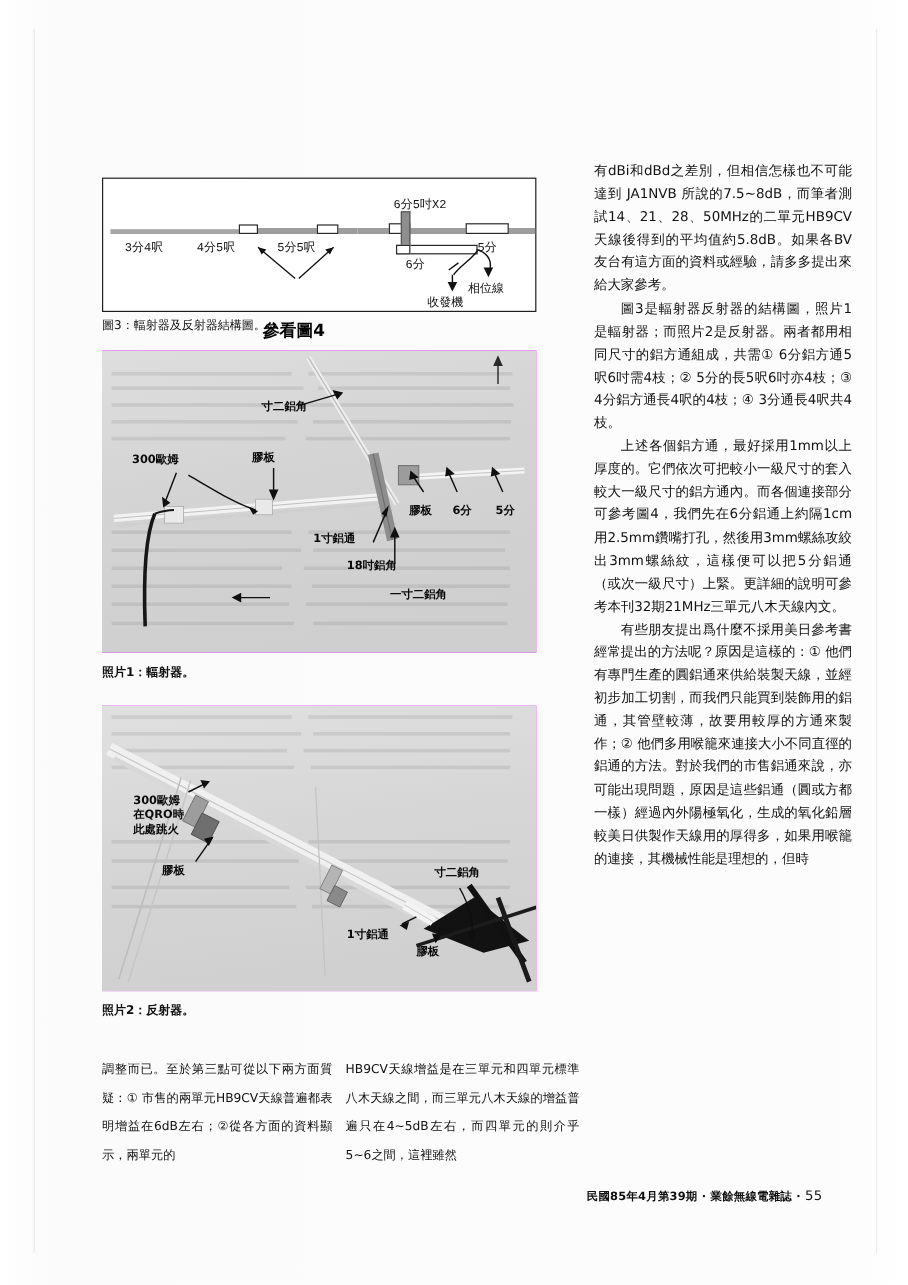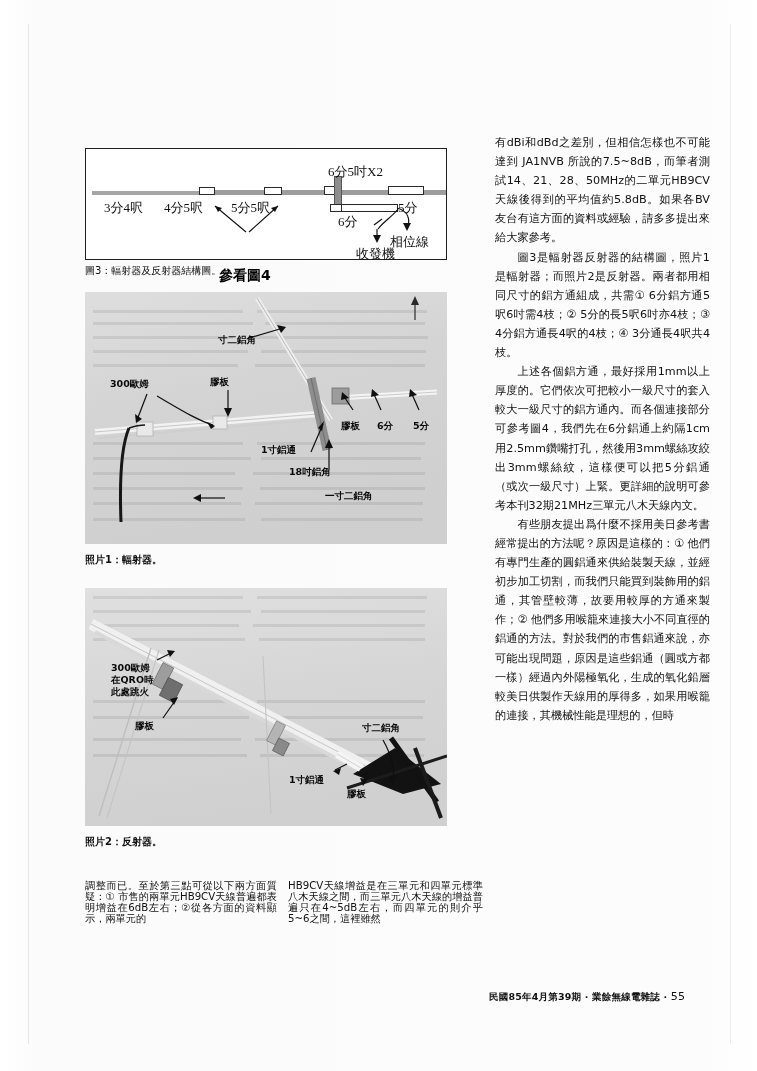--- a/index.html
+++ b/index.html
@@ -61,24 +61,24 @@
     box-sizing: border-box;
   }
   .vert-plate {
     position: absolute;
     background: #8e8e8e;
     border: 1px solid #555;
     box-sizing: border-box;
   }
   .dlabel {
     position: absolute;
-    font-size: 13px;
+    font-size: 10px;
     color: #111;
     white-space: nowrap;
-    font-family: Liberation Serif, serif;
+    font-family: Liberation Mono, monospace;
   }
   .dlabel-b {
     position: absolute;
     font-size: 14px;
     font-weight: bold;
     color: #000;
     white-space: nowrap;
     margin-top: 44px;
   }
   .fig-caption {
@@ -125,21 +125,21 @@
   .col p {
     margin: 0;
   }
   .col p.indent {
     text-indent: 2em;
   }
   .col-small {
     position: absolute;
     color: #111111;
     font-size: 10.2px;
-    line-height: 11px;
+    line-height: 24px;
     text-align: justify;
     text-justify: inter-character;
   }
   .col-small p { margin: 0; }
 
   
   #footer {
     position: absolute;
     left: 489px; top: 990px;
     font-size: 9.5px;

